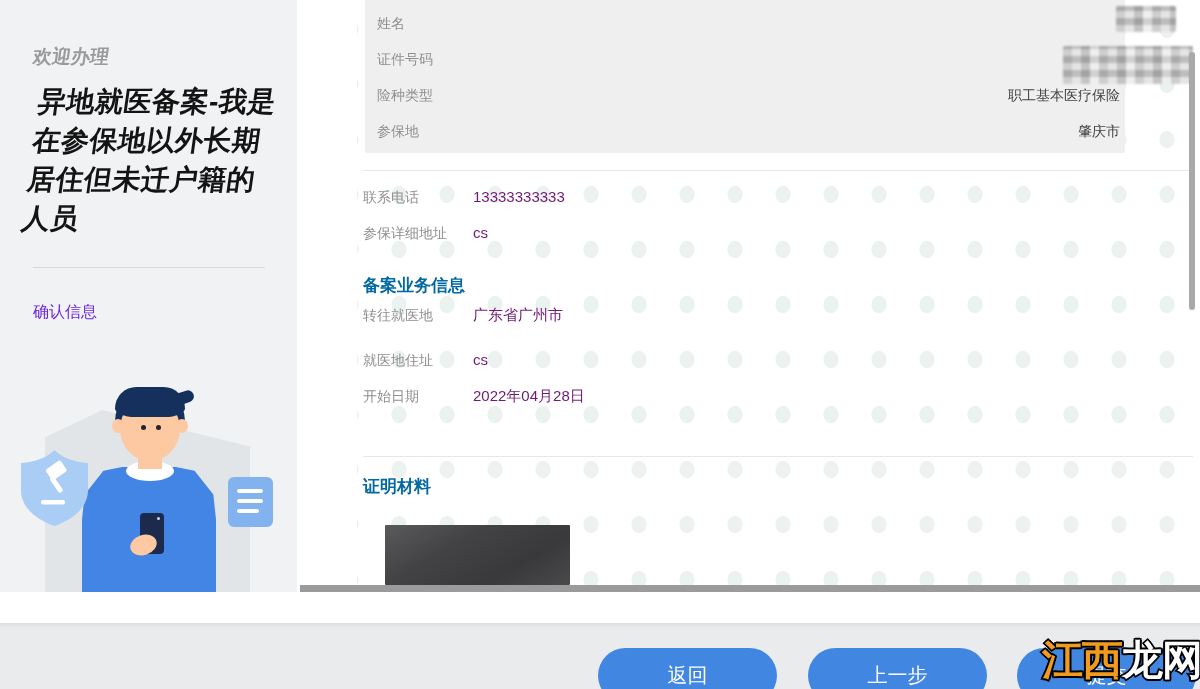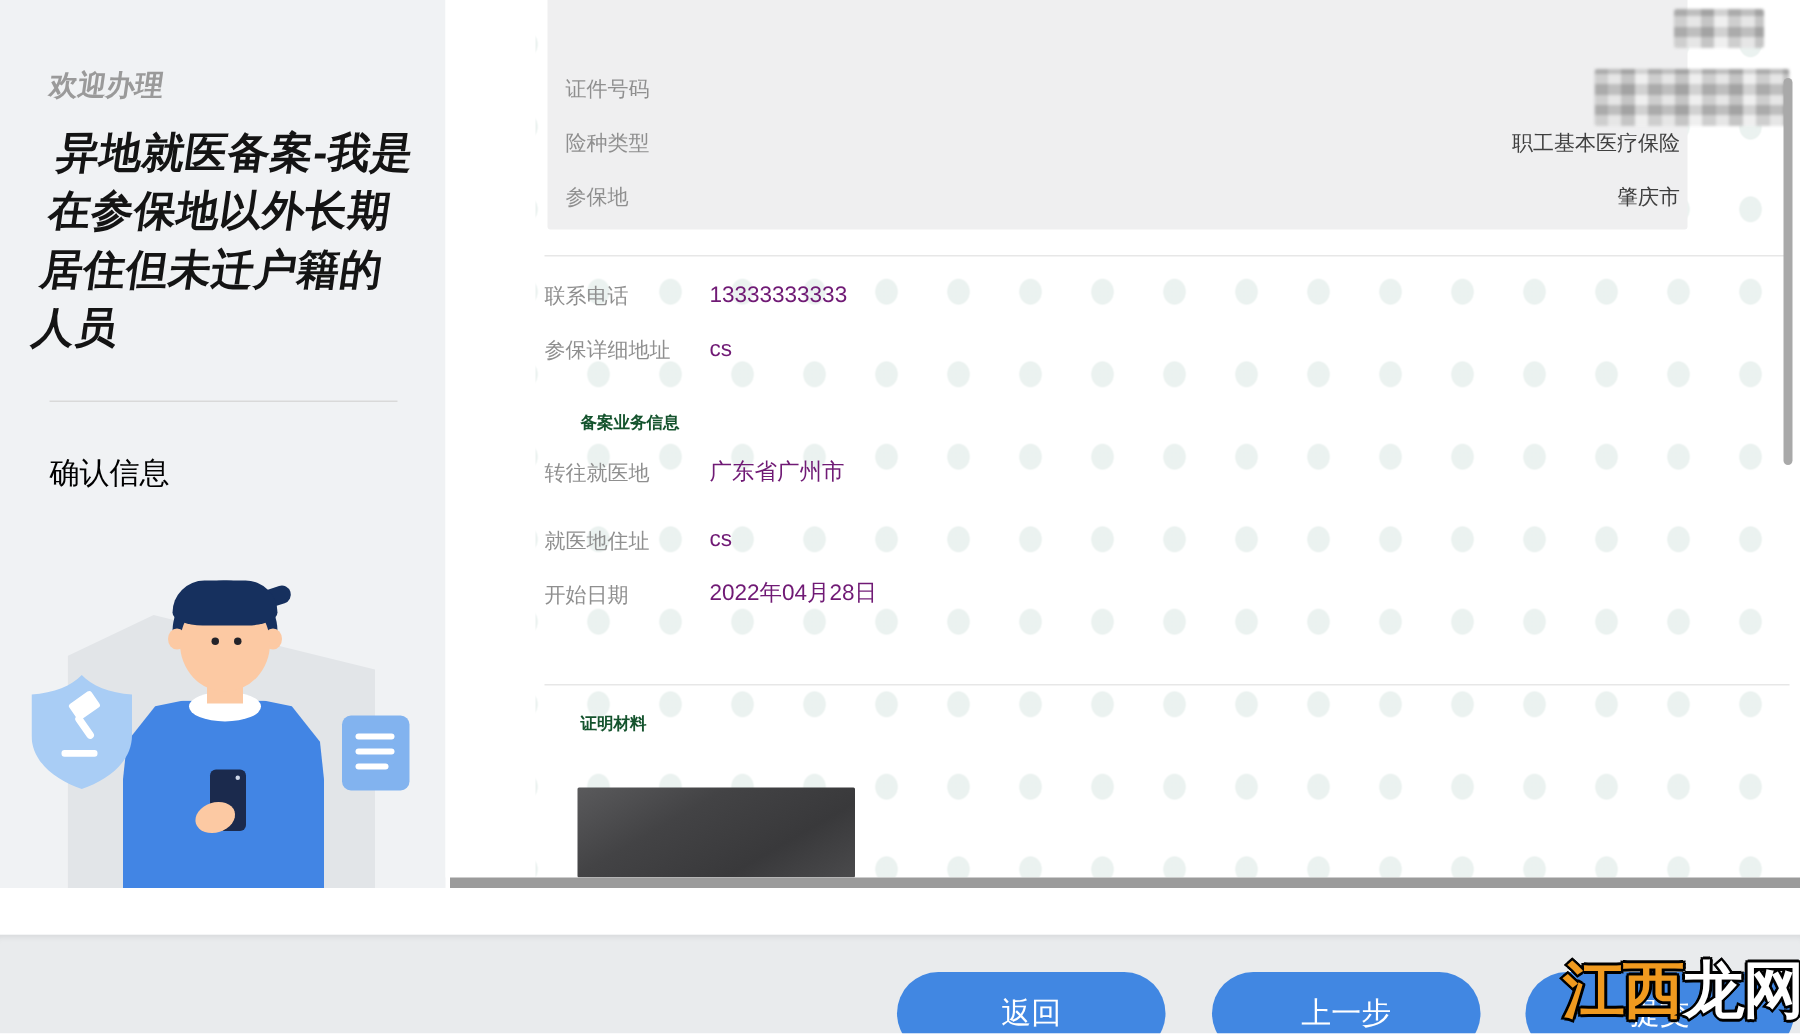--- a/index.html
+++ b/index.html
@@ -5,21 +5,21 @@
   * { margin:0; padding:0; box-sizing:border-box; }
   html,body { background:#fff; }
   body { font-family:"Liberation Sans","DejaVu Sans",sans-serif; }
   .app { position:relative; width:1200px; height:689px; overflow:hidden; background:#fff; }
 
   
   .sidebar { position:absolute; left:0; top:0; width:297px; height:592px; background:#f0f2f4; overflow:hidden; }
   .welcome { position:absolute; left:33px; top:44px; font-size:19px; font-weight:700; color:#9a9a9a; transform:skewX(-8deg); }
   .side-title { position:absolute; left:30px; top:82px; width:250px; font-size:28px; line-height:39px; font-weight:800; color:#141414; transform:skewX(-8deg); letter-spacing:0.5px; }
   .side-divider { position:absolute; left:33px; top:267px; width:232px; height:1px; background:#d9d9d9; }
-  .step-label { position:absolute; left:33px; top:302px; font-size:20px; color:#000000; }
+  .step-label { position:absolute; left:33px; top:302px; font-size:16px; color:#6d28d9; }
 
   
   .illus { position:absolute; left:0; top:385px; width:297px; height:207px; }
   .house { position:absolute; left:45px; top:25px; width:205px; height:182px; background:#e2e5e8;
            clip-path:polygon(0% 15%, 28% 0%, 100% 20%, 100% 100%, 0% 100%); }
   .shield { position:absolute; left:21px; top:65px; width:67px; height:76px; }
   .doc-icon { position:absolute; left:228px; top:92px; width:45px; height:50px; background:#82b3ef; border-radius:6px; }
   .doc-icon i { position:absolute; left:9px; width:26px; height:4px; border-radius:2px; background:#fff; display:block; }
   .doc-icon i:nth-child(1){ top:12px; } .doc-icon i:nth-child(2){ top:22px; } .doc-icon i:nth-child(3){ top:32px; width:22px; }
   .hair-back { position:absolute; left:115px; top:2px; width:70px; height:46px; background:#16305e; border-radius:34px 34px 12px 12px; }
@@ -55,21 +55,21 @@
       repeating-linear-gradient(0deg, rgba(255,255,255,0.45) 0 7px, rgba(110,110,110,0.22) 7px 14px); }
   .mosaic.name { left:751px; top:6px; width:60px; height:26px; }
   .mosaic.idno { left:698px; top:46px; width:130px; height:38px; }
 
   .divider { position:absolute; left:66px; width:830px; height:1px; background:#e7e7e7; }
   .divider.d1 { top:170px; } .divider.d2 { top:456px; }
 
   .frow { position:absolute; left:66px; width:780px; height:20px; line-height:20px; }
   .frow .flabel { position:absolute; left:0; width:108px; color:#8f8f8f; font-size:14px; }
   .frow .fvalue { position:absolute; left:110px; color:#701a75; font-size:15px; }
-  .sec-heading { position:absolute; left:66px; font-size:11px; font-weight:700; color:#14532d;margin-left:24px; }
+  .sec-heading { position:absolute; left:66px; font-size:17px; font-weight:700; color:#0369a1; }
 
   .thumb-img { position:absolute; left:88px; top:525px; width:185px; height:60px; border-radius:1px;
     background:linear-gradient(150deg, #5a5a5c 0%, #434345 35%, #39393b 70%, #4a4a4c 100%); }
 
   .scroll-thumb { position:absolute; left:892px; top:52px; width:6px; height:258px; background:#a9a9a9; border-radius:3px; }
 
   .hbar { position:absolute; left:300px; top:585px; width:900px; height:7px; background:#9b9b9b; }
 
   
   .footer { position:absolute; left:0; top:623px; width:1200px; height:97px; background:#e9ebed;
@@ -125,20 +125,23 @@
           <i></i>
         </div>
     </div>
   </aside>
 
   <main class="content">
     <div class="dots"></div>
     <div class="dark-tab"></div>
 
     <section class="panel">
+      <div class="prow" style="top:10px">
+        <span class="plabel">姓名</span>
+      </div>
       <div class="prow" style="top:82px">
         <span class="plabel">险种类型</span>
         <span class="pvalue">职工基本医疗保险</span>
       </div>
       <div class="prow" style="top:46px">
         <span class="plabel">证件号码</span>
       </div>
       <div class="prow" style="top:118px">
         <span class="plabel">参保地</span>
         <span class="pvalue">肇庆市</span>

